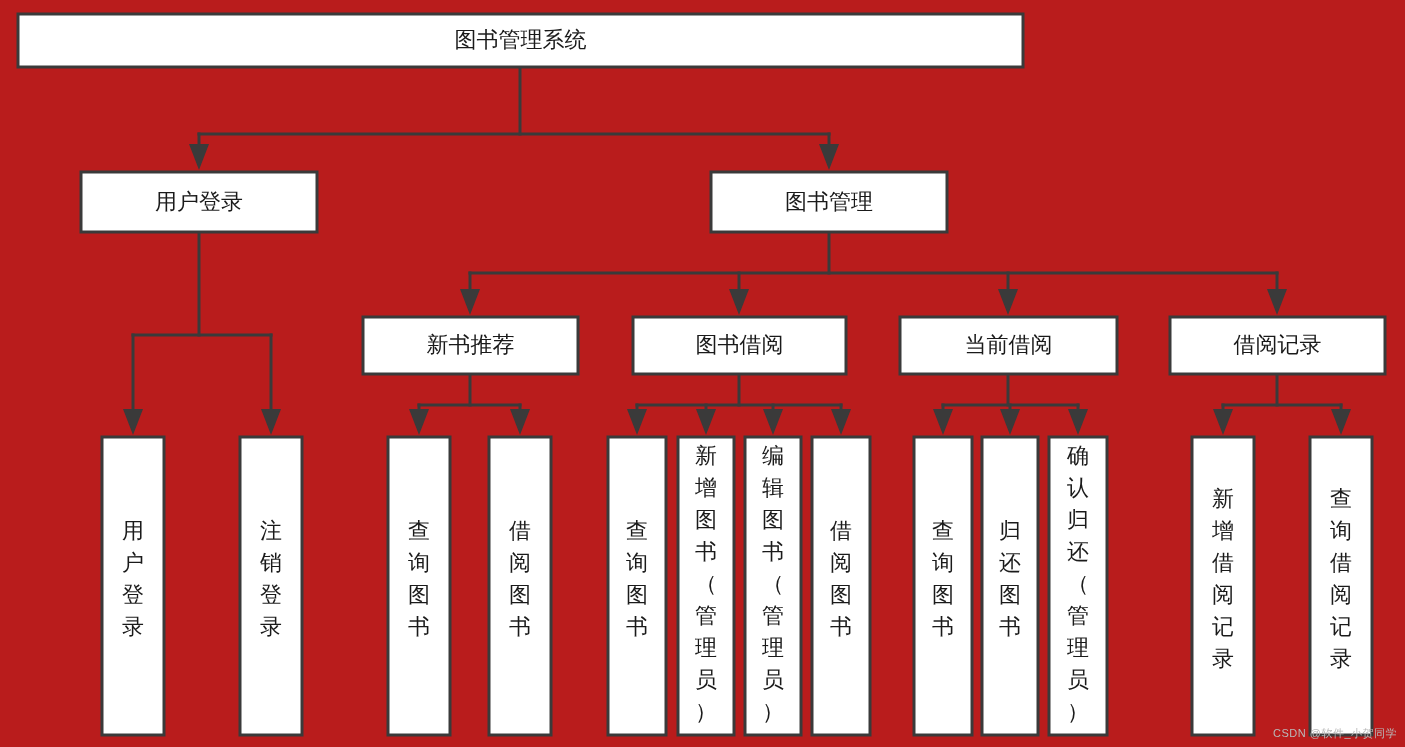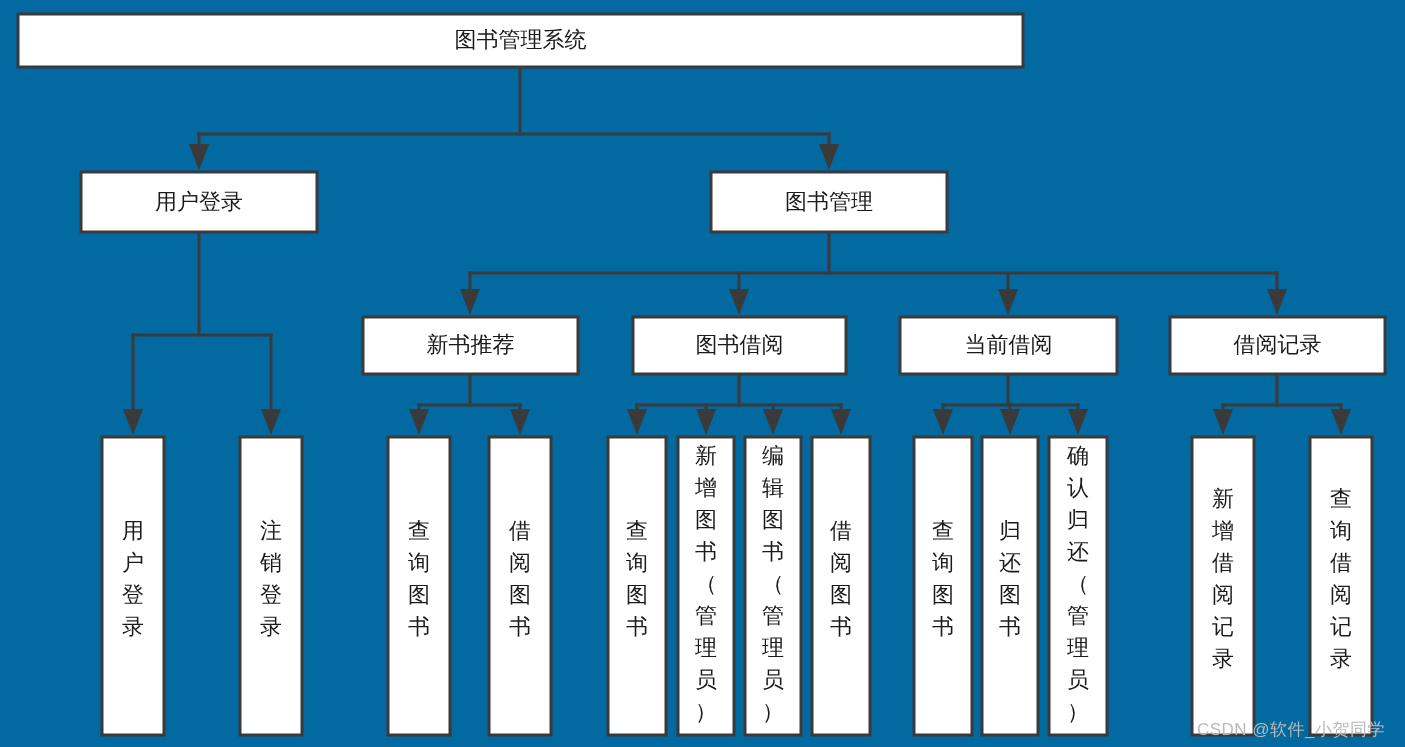--- a/index.html
+++ b/index.html
@@ -10,21 +10,21 @@
   body {
     width: 1405px;
     height: 747px;
     overflow: hidden;
     font-family: "Liberation Sans", "DejaVu Sans", sans-serif;
   }
   #diagram-root {
     position: relative;
     width: 1405px;
     height: 747px;
-    background: #0369a1;
+    background: #b91c1c;
   }
   svg.diagram-canvas {
     position: absolute;
     left: 0;
     top: 0;
     width: 1405px;
     height: 747px;
   }
   .node-box {
     fill: #ffffff;
@@ -49,24 +49,24 @@
     stroke-width: 3;
     fill: none;
     stroke-linecap: square;
   }
   .edge-arrow {
     fill: #3a3a3a;
     stroke: none;
   }
   .watermark {
     position: absolute;
-    right: 20px;
+    right: 8px;
     bottom: 6px;
     font-family: "Liberation Sans", "DejaVu Sans", sans-serif;
-    font-size: 17px;
+    font-size: 11px;
     color: #b9b9b9;
     letter-spacing: 0.5px;
     white-space: nowrap;
     pointer-events: none;
   }
 </style>
 </head>
 <body>
 
 <div id="diagram-root">

